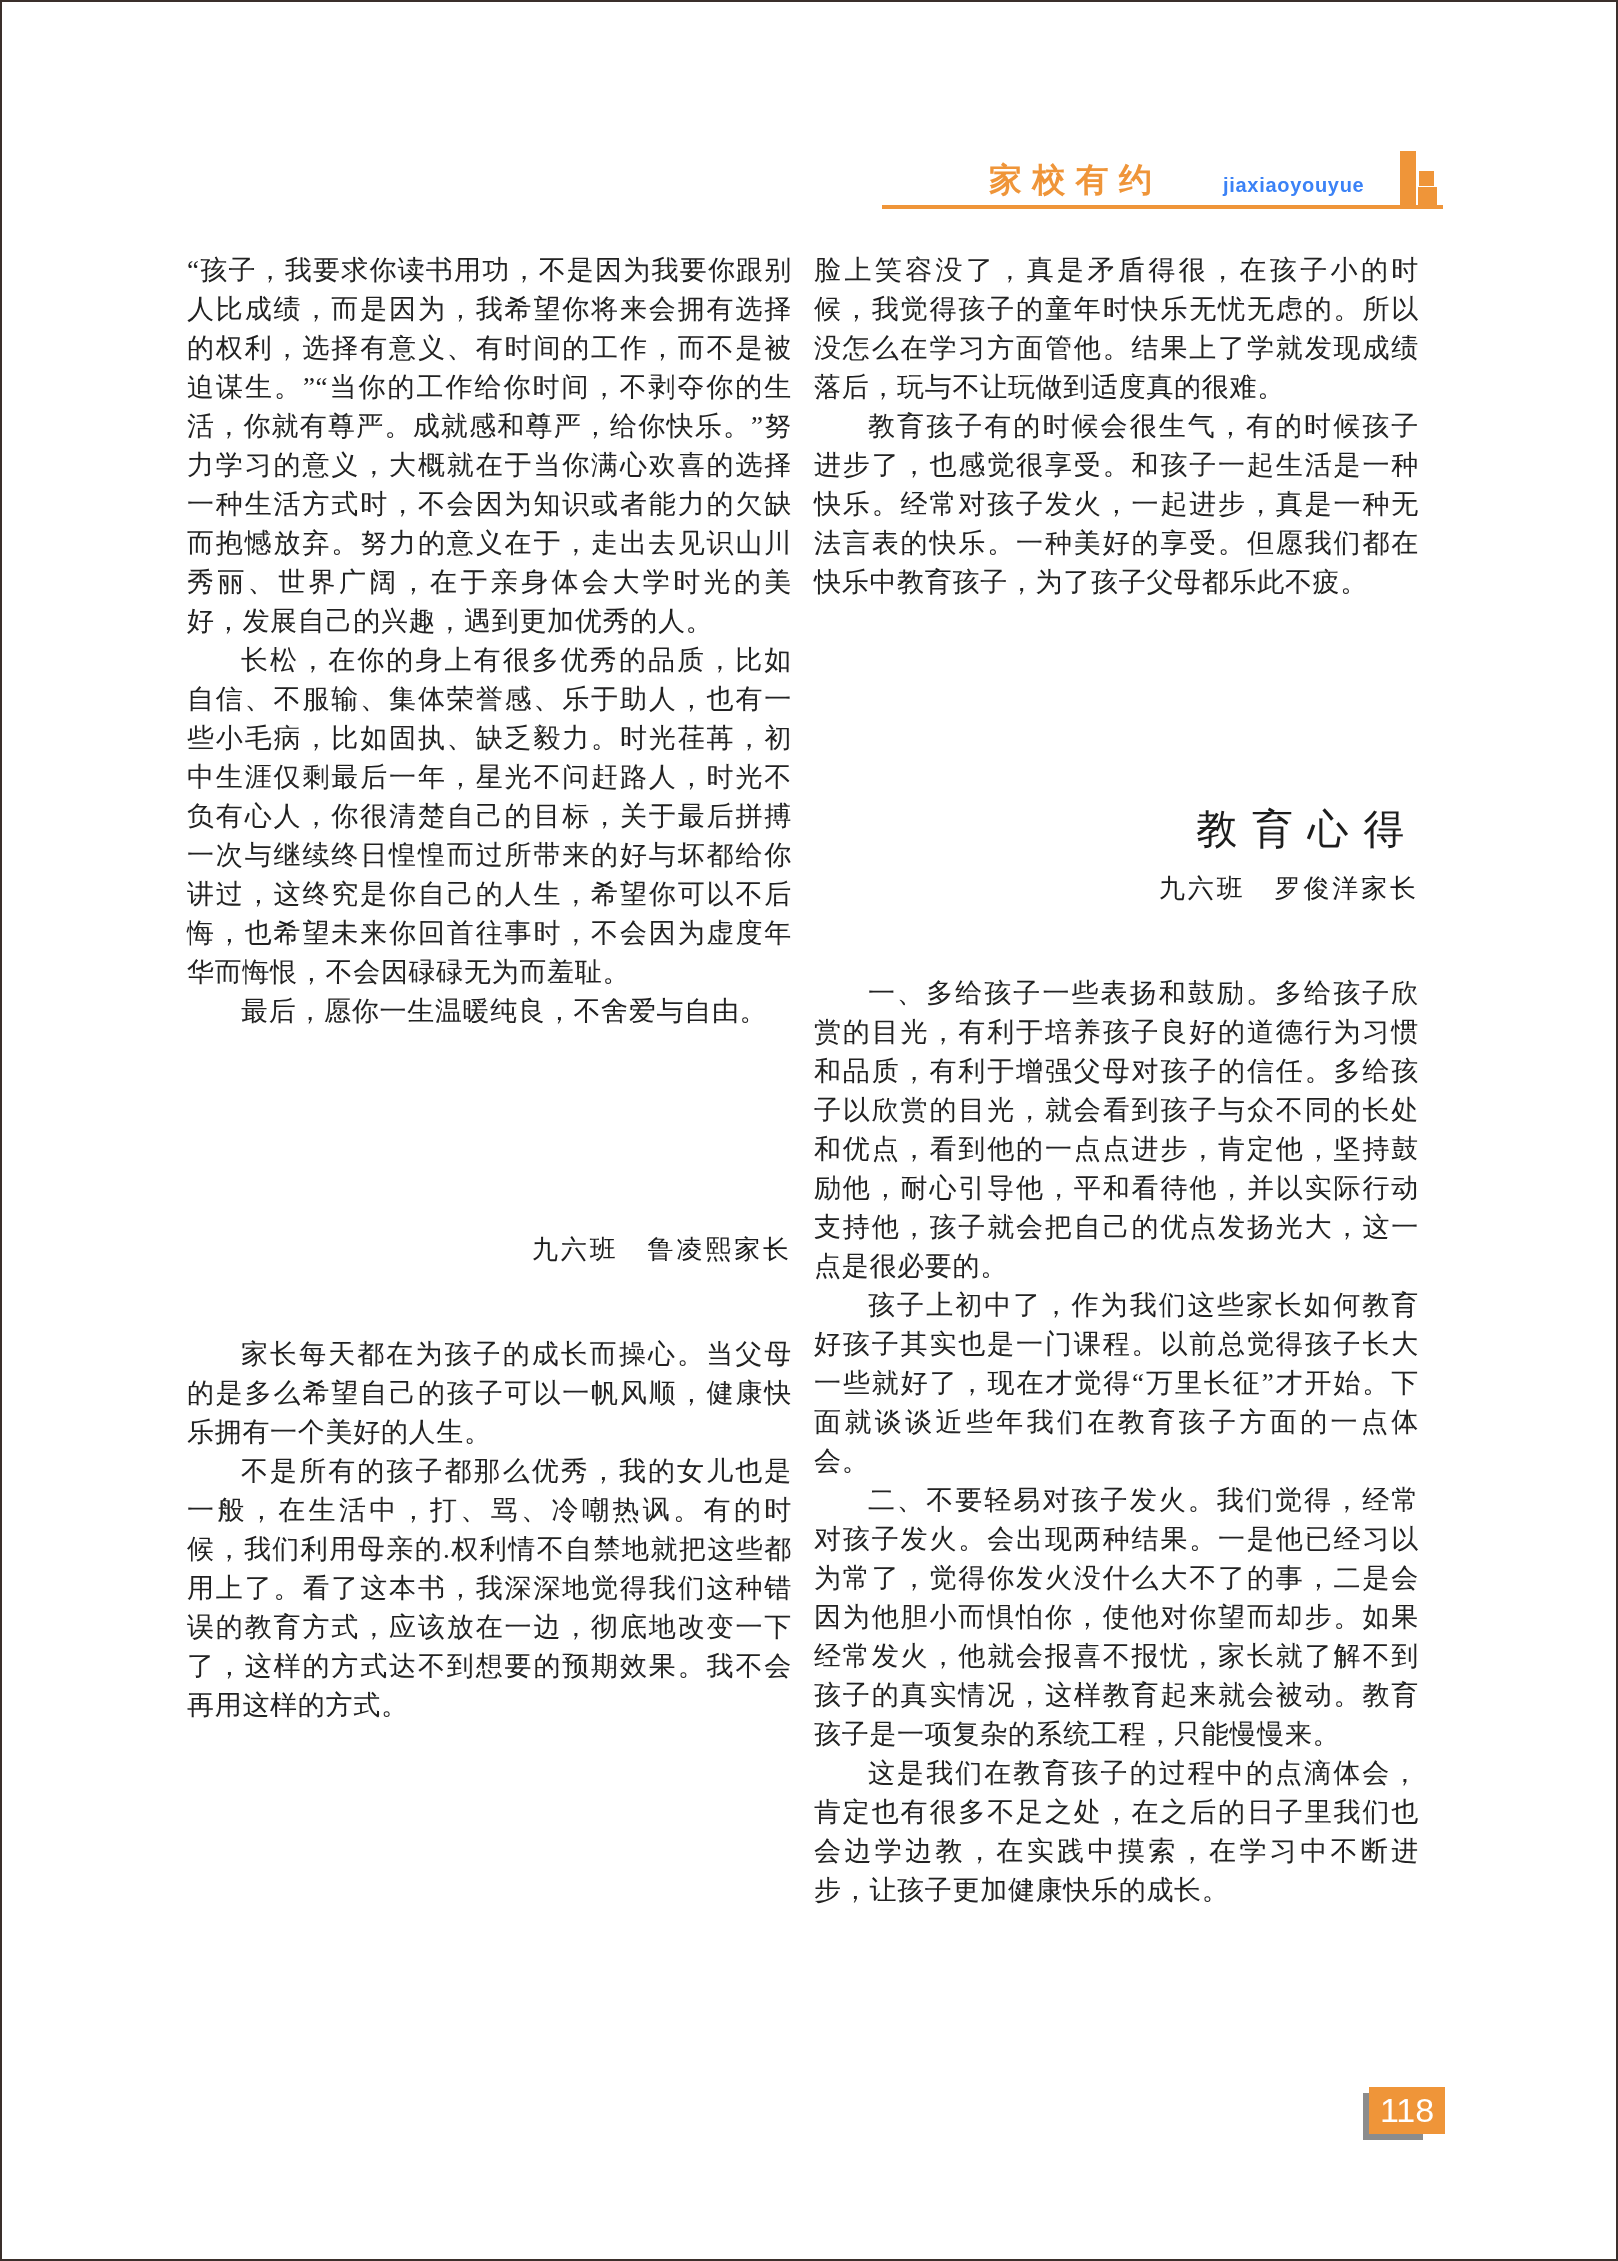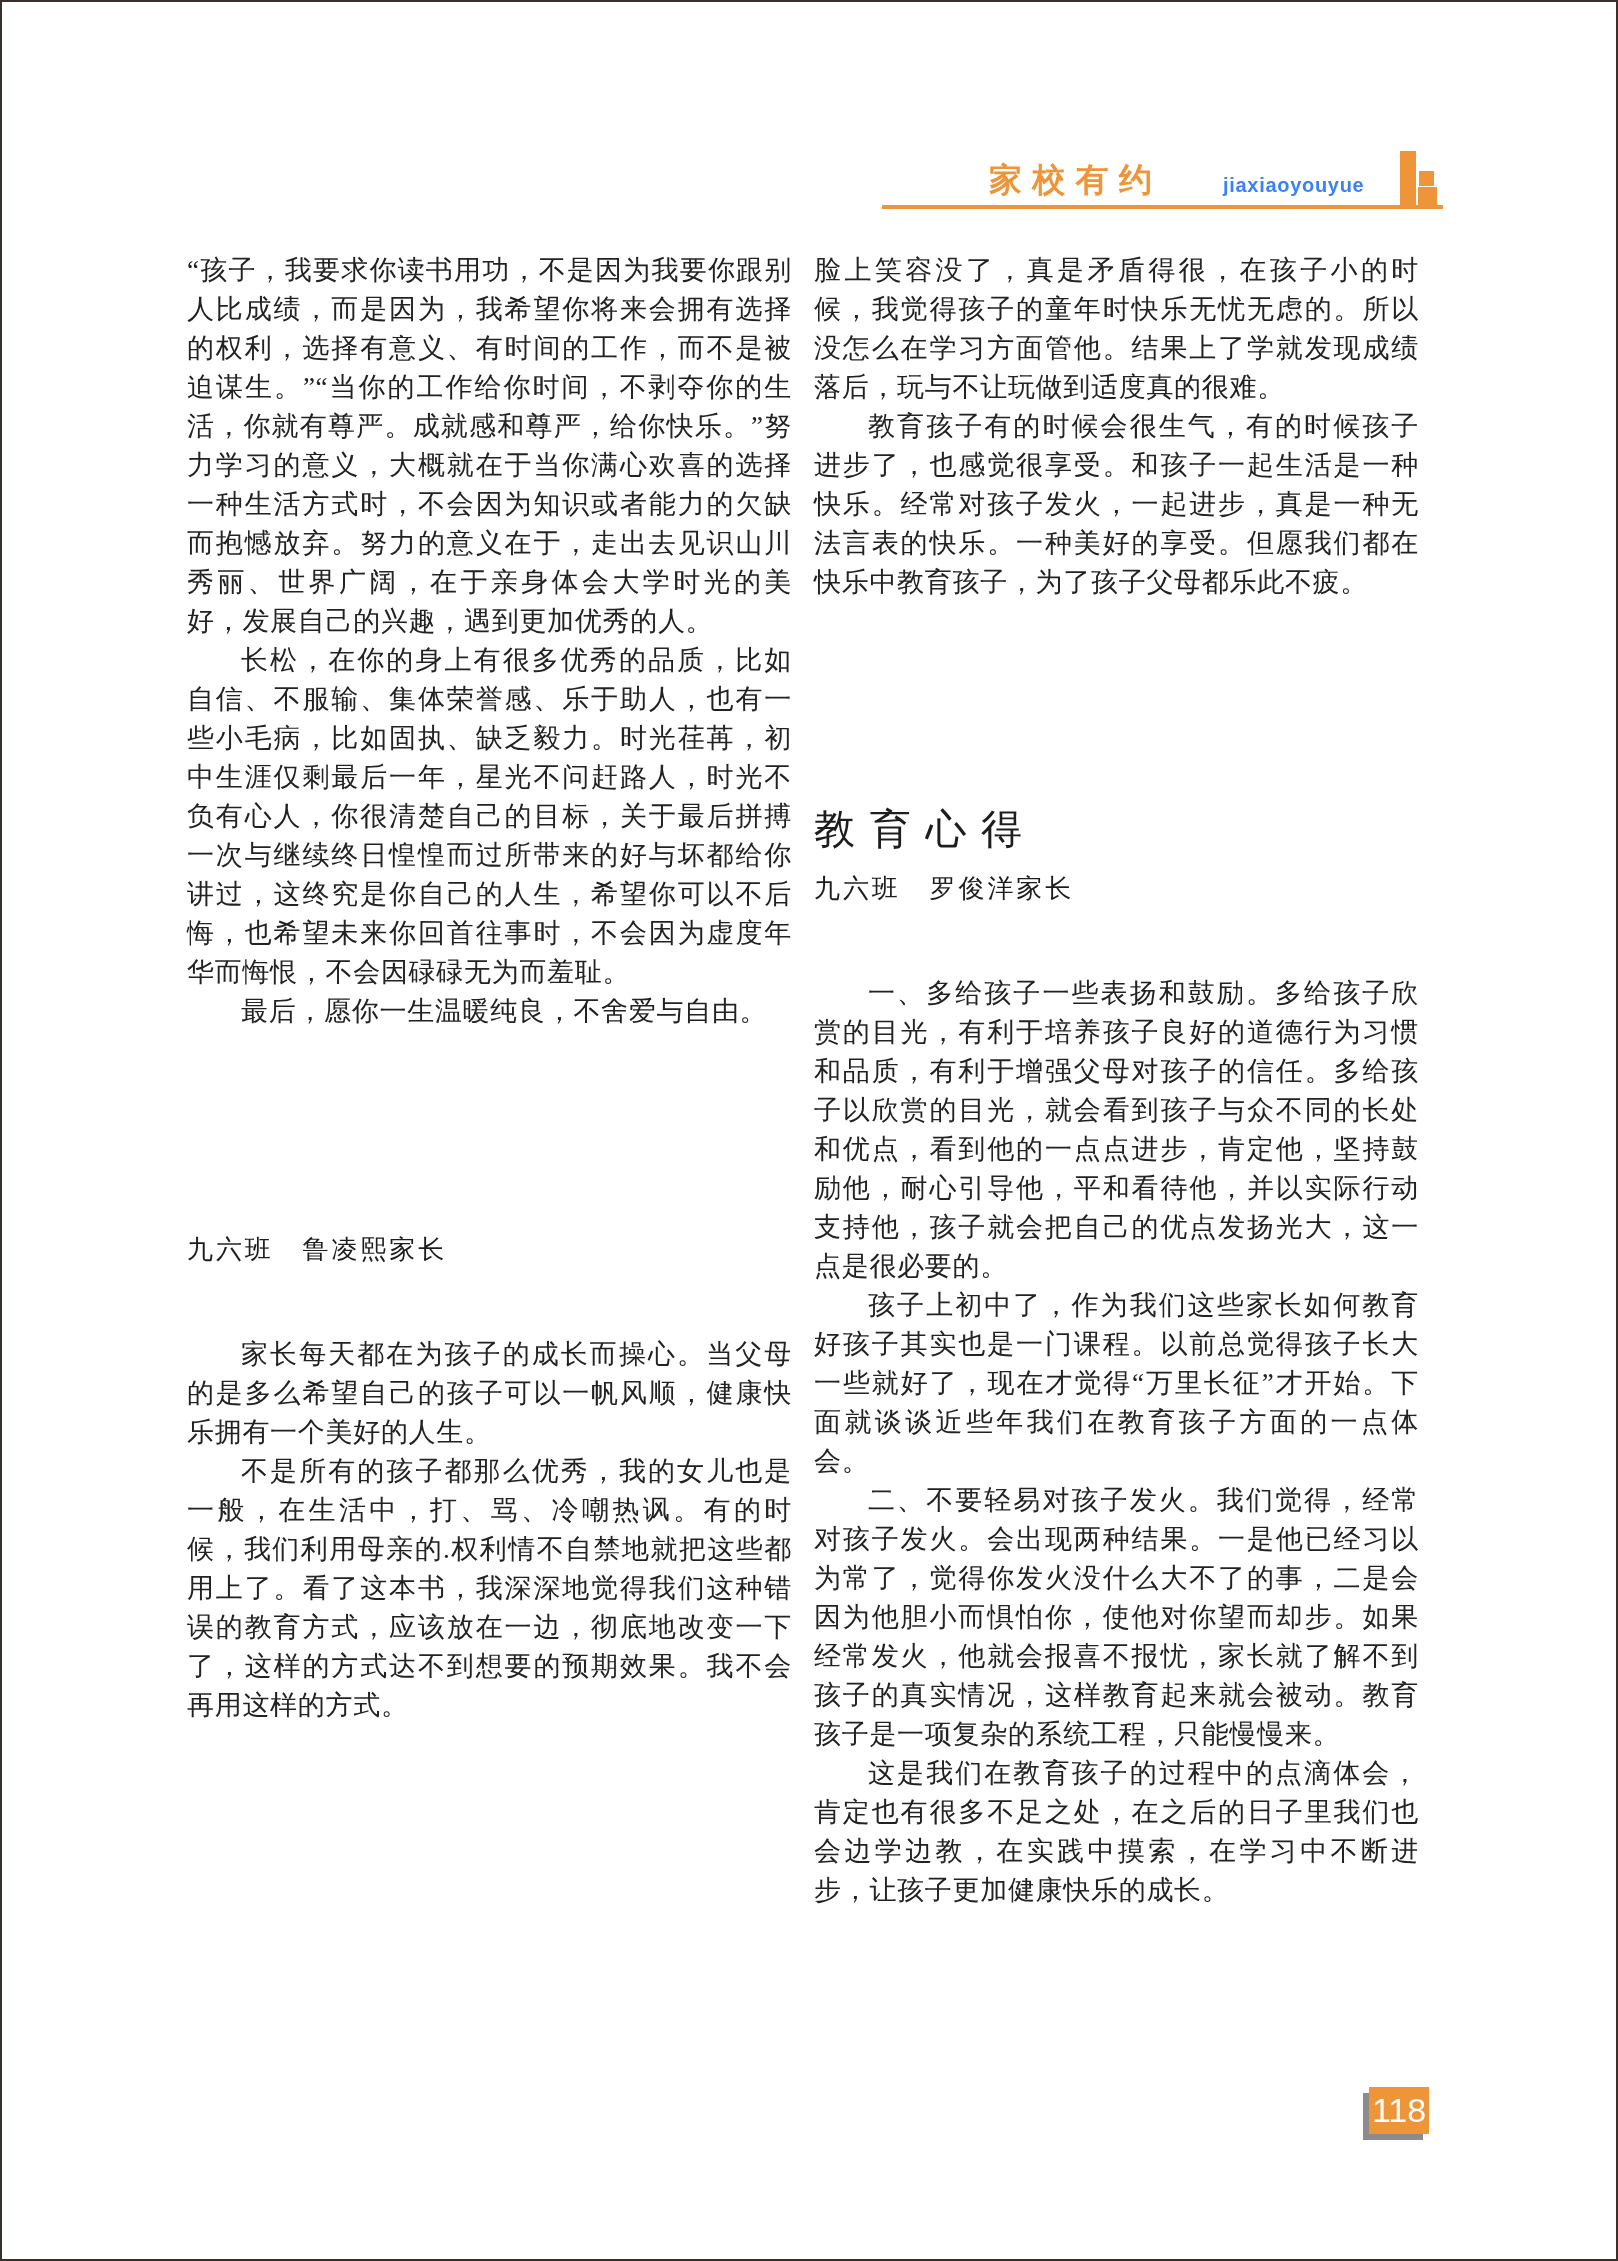--- a/index.html
+++ b/index.html
@@ -41,38 +41,38 @@
     display:flex;gap:22px;
   }
   .col{width:605px;}
 
   .body-para{
     font-size:27px;line-height:39px;letter-spacing:0.7px;
     color:#222222;text-align:justify;margin:0;
   }
   .indent{text-indent:2em;}
 
-  .article-head{text-align:left;margin-top:204px;margin-bottom:70px;}
+  .article-head{text-align:right;margin-top:204px;margin-bottom:70px;}
   .article-title{
     font-size:41px;line-height:46px;letter-spacing:7.4px;
     color:#1d1d1d;white-space:nowrap;
   }
   .title-wide{letter-spacing:14.7px;}
   .article-byline{
     margin-top:22px;font-size:26px;line-height:30px;letter-spacing:2.9px;
     color:#1d1d1d;
   }
 
   
   .pagenum-shadow{
     position:absolute;left:1361px;top:2091px;width:60px;height:47px;
     background:#8c8c8c;
   }
   .pagenum-box{
-    position:absolute;left:1367px;top:2085px;width:60px;height:47px;
+    position:absolute;left:1367px;top:2085px;width:76px;height:47px;
     background:#ef9539;color:#ffffff;
     font-family:"Liberation Sans","DejaVu Sans",sans-serif;
     font-size:34px;font-weight:400;
     display:flex;align-items:center;justify-content:center;
   }
 </style>
 </head>
 <body>
 
 <div class="page">

